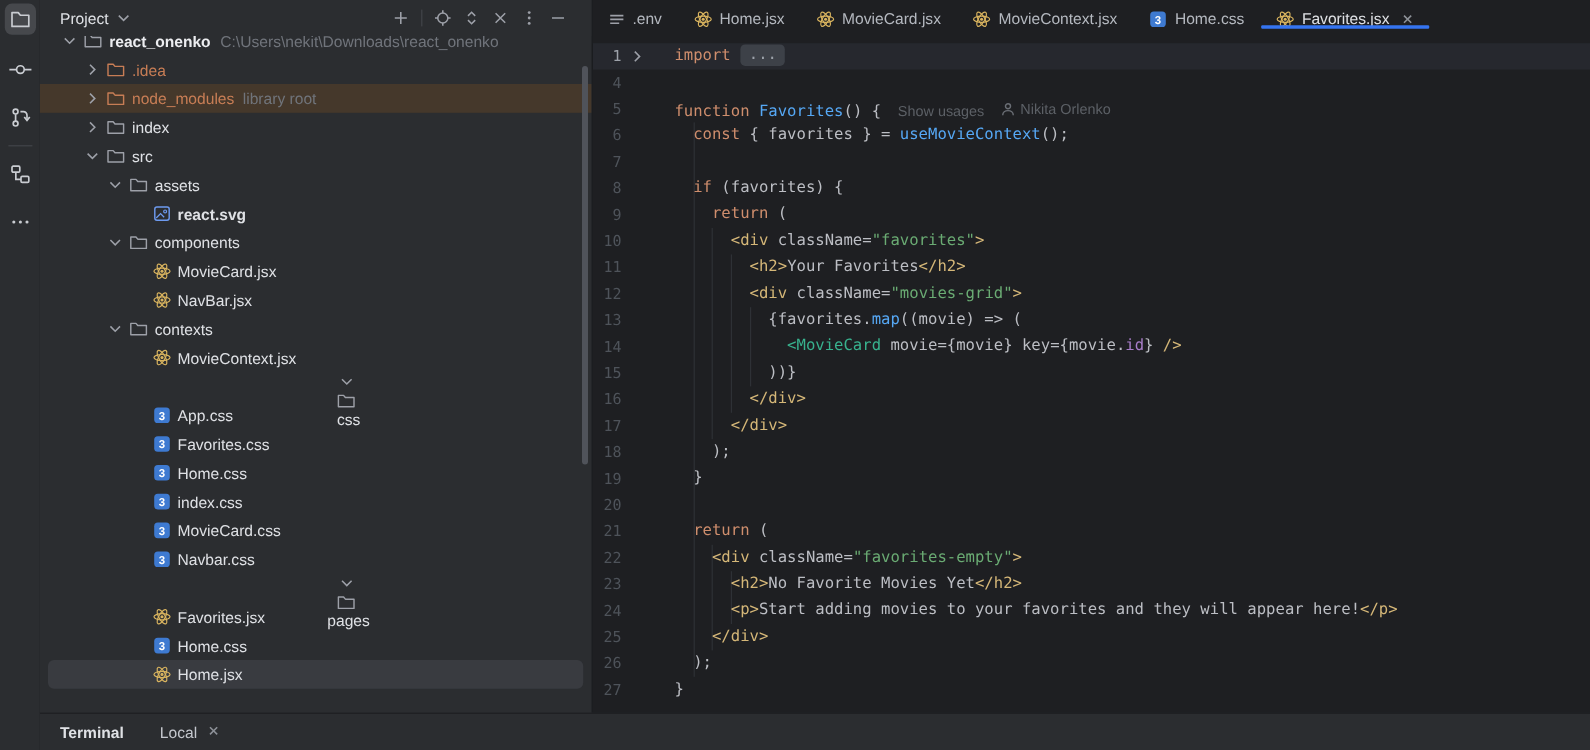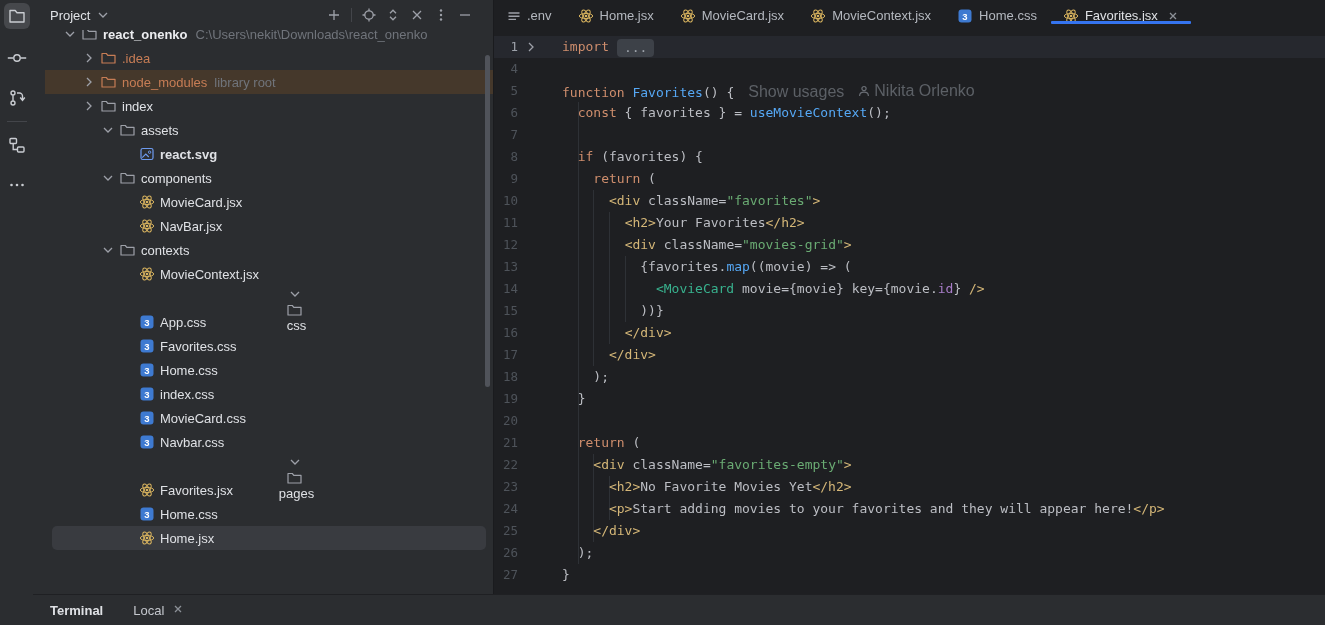--- a/index.html
+++ b/index.html
@@ -14,21 +14,21 @@
   .main-col{flex:1;display:flex;flex-direction:column;min-width:0;}
   .content-row{flex:1;display:flex;min-height:0;}
   
   .project-panel{width:460px;flex:none;background:#2B2D30;position:relative;overflow:hidden;border-right:1px solid #1A1B1E;}
   .panel-header{height:30px;display:flex;align-items:center;padding:0 18px 0 17px;position:relative;z-index:3;background:#2B2D30;}
   .panel-title{font-size:13px;color:#DFE1E5;}
   .panel-title-chev{margin-left:5px;display:flex;align-items:center;}
   .panel-toolbar{margin-left:auto;display:flex;align-items:center;gap:4px;}
   .tool-btn{width:20px;height:20px;display:flex;align-items:center;justify-content:center;border-radius:4px;}
   .tool-sep{width:1px;height:14px;background:#43454A;margin:0 3px;}
-  .tree{position:absolute;top:22px;left:12px;right:0;z-index:1;}
+  .tree{position:absolute;top:22px;left:0;right:0;z-index:1;}
   .tree-row{height:24px;display:flex;align-items:center;font-size:13px;color:#DFE1E5;position:relative;white-space:nowrap;}
   .tree-row>*{position:relative;z-index:1;}
   .tree-row .rowbg{position:absolute;z-index:0;top:0;bottom:0;}
   .rowbg.gray{left:7px;right:7px;background:#393B40;border-radius:5px;}
   .rowbg.brown{left:0;right:0;background:#45382B;}
   .chev-slot{width:16px;height:16px;flex:none;margin-right:3px;display:flex;align-items:center;justify-content:center;}
   .tree-ico{width:17px;height:16px;flex:none;margin-right:5px;display:flex;align-items:center;justify-content:center;}
   .tree-label.orange{color:#C77D55;}
   .tree-label.bold{font-weight:bold;color:#ECEDF0;}
   .tree-suffix{color:#70747B;margin-left:7px;}
@@ -46,21 +46,21 @@
   .guide{position:absolute;width:1px;background:#2E3136;z-index:0;}
   .code-row{display:flex;height:22px;line-height:22px;position:relative;z-index:1;}
   .code-row.caret{background:#26282E;}
   .ln-num{width:24px;flex:none;text-align:right;color:#4E535A;font-size:12.5px;}
   .ln-num.caret{color:#9DA2AA;}
   .ln-fold{width:26px;flex:none;display:flex;align-items:center;justify-content:center;}
   .ln-code{flex:1;white-space:pre;padding-left:18px;color:#BCBEC4;}
   .tk-kw{color:#CF8E6D;} .tk-fn{color:#56A8F5;} .tk-tag{color:#D5B778;} .tk-comp{color:#38B28E;}
   .tk-attr{color:#BCBEC4;} .tk-str{color:#6AAB73;} .tk-txt{color:#BCBEC4;} .tk-pln{color:#BCBEC4;} .tk-prop{color:#A87DC9;}
   .tk-chip{display:inline-block;background:#3D4148;color:#9DA3AB;border-radius:4px;padding:0 7px;margin-left:8px;line-height:18px;height:18px;vertical-align:middle;}
-  .inlay{font-family:"Liberation Sans",sans-serif;font-size:16px;color:#5C6066;margin-left:14px;display:inline-flex;align-items:center;gap:4px;vertical-align:baseline;}
+  .inlay{font-family:"Liberation Sans",sans-serif;font-size:12px;color:#5C6066;margin-left:14px;display:inline-flex;align-items:center;gap:4px;vertical-align:baseline;}
   
   .terminal-bar{height:30px;flex:none;background:#2B2D30;border-top:1px solid #1F2023;display:flex;align-items:center;padding-left:17px;z-index:4;}
   .term-title{font-size:13px;font-weight:bold;color:#DFE1E5;}
   .term-tab{margin-left:30px;display:flex;align-items:center;gap:8px;font-size:13px;color:#C4C7CD;}
 </style>
 </head>
 <body>
 
 <div class="app">
 
@@ -198,20 +198,33 @@
                   <path d="M6 4l4 4-4 4" stroke="#9DA0A8" stroke-width="1.3"></path>
                 </svg>
               </span>
               <span class="tree-ico">
                 <svg width="17" height="16" viewBox="0 0 17 16" fill="none">
                   <path d="M2 13V3.5h4.3l1.5 1.8H15V13z" stroke="#9DA0A8" stroke-width="1.2" stroke-linejoin="round"></path>
                 </svg>
               </span>
               <span class="tree-label">index</span>
             </div>
+            <div class="tree-row" style="padding-left: 36px;">
+              <span class="chev-slot">
+                <svg width="16" height="16" viewBox="0 0 16 16" fill="none">
+                  <path d="M4 6l4 4 4-4" stroke="#9DA0A8" stroke-width="1.3"></path>
+                </svg>
+              </span>
+              <span class="tree-ico">
+                <svg width="17" height="16" viewBox="0 0 17 16" fill="none">
+                  <path d="M2 13V3.5h4.3l1.5 1.8H15V13z" stroke="#9DA0A8" stroke-width="1.2" stroke-linejoin="round"></path>
+                </svg>
+              </span>
+              <span class="tree-label">src</span>
+            </div>
             <div class="tree-row" style="padding-left: 55px;">
               <span class="chev-slot">
                 <svg width="16" height="16" viewBox="0 0 16 16" fill="none">
                   <path d="M4 6l4 4 4-4" stroke="#9DA0A8" stroke-width="1.3"></path>
                 </svg>
               </span>
               <span class="tree-ico">
                 <svg width="17" height="16" viewBox="0 0 17 16" fill="none">
                   <path d="M2 13V3.5h4.3l1.5 1.8H15V13z" stroke="#9DA0A8" stroke-width="1.2" stroke-linejoin="round"></path>
                 </svg>

